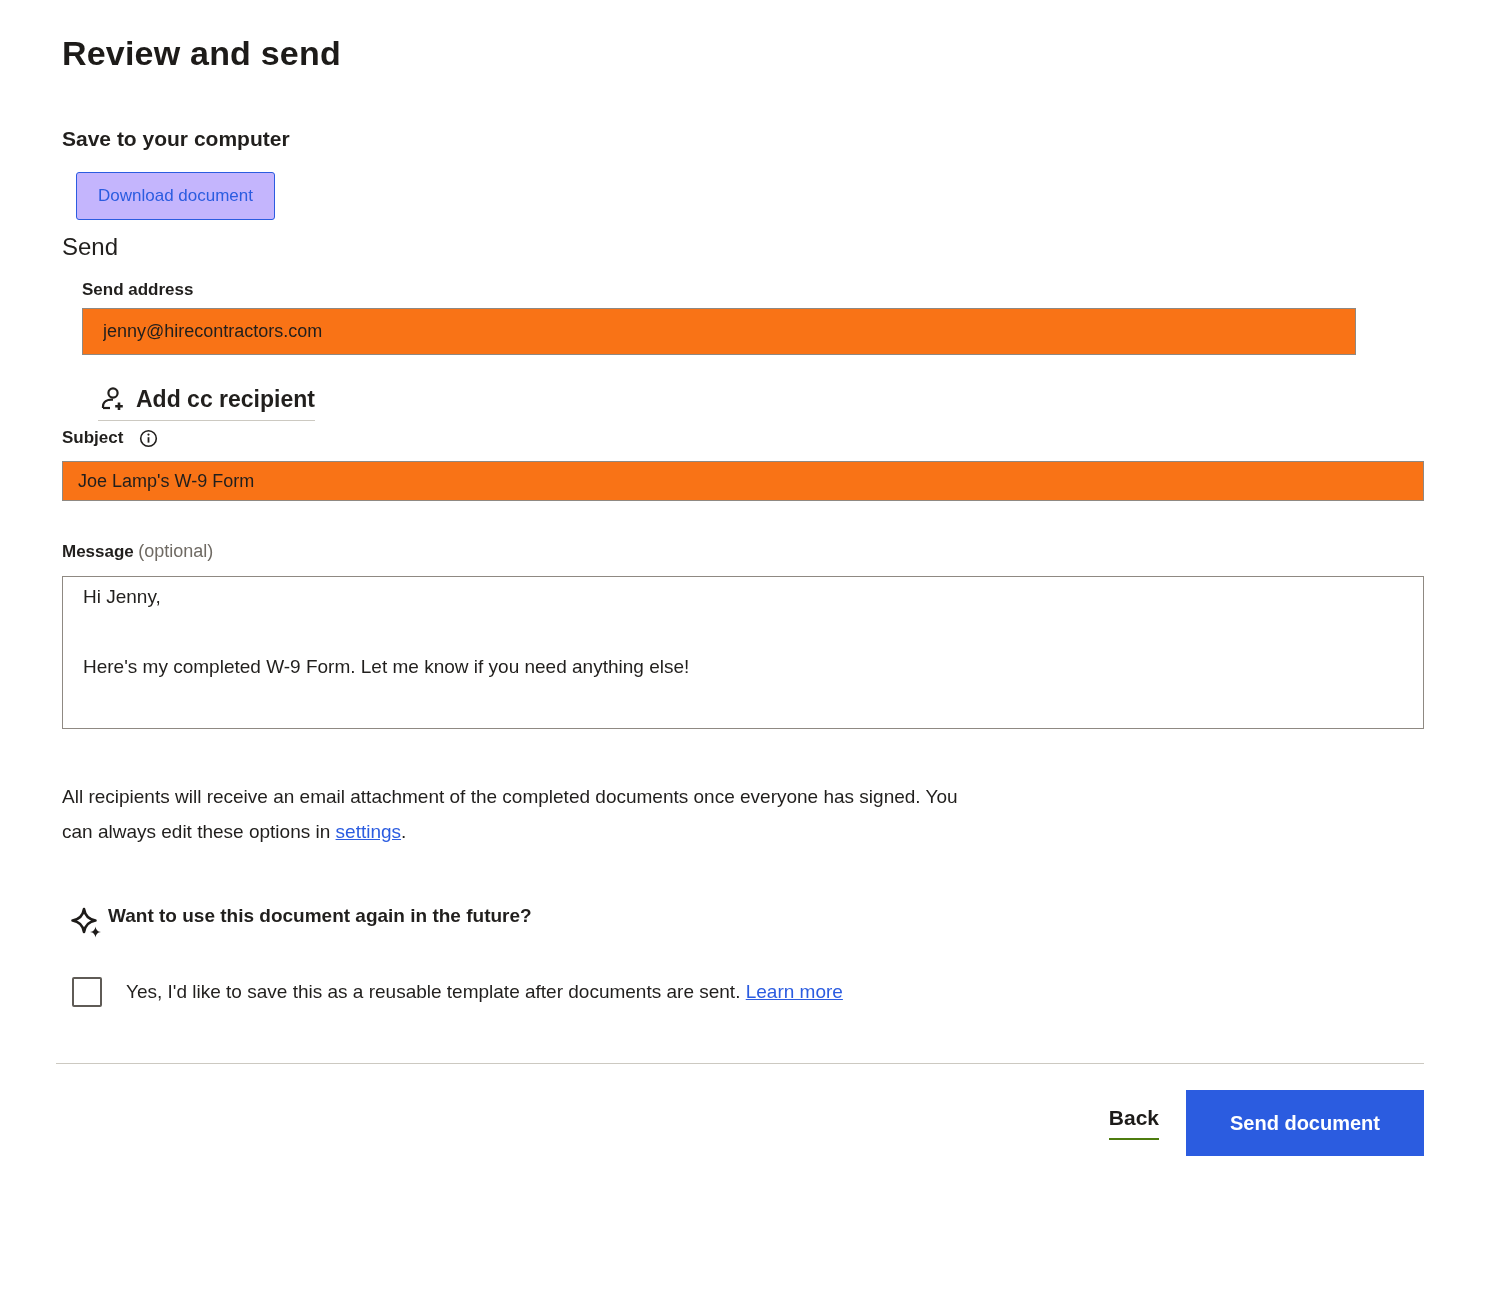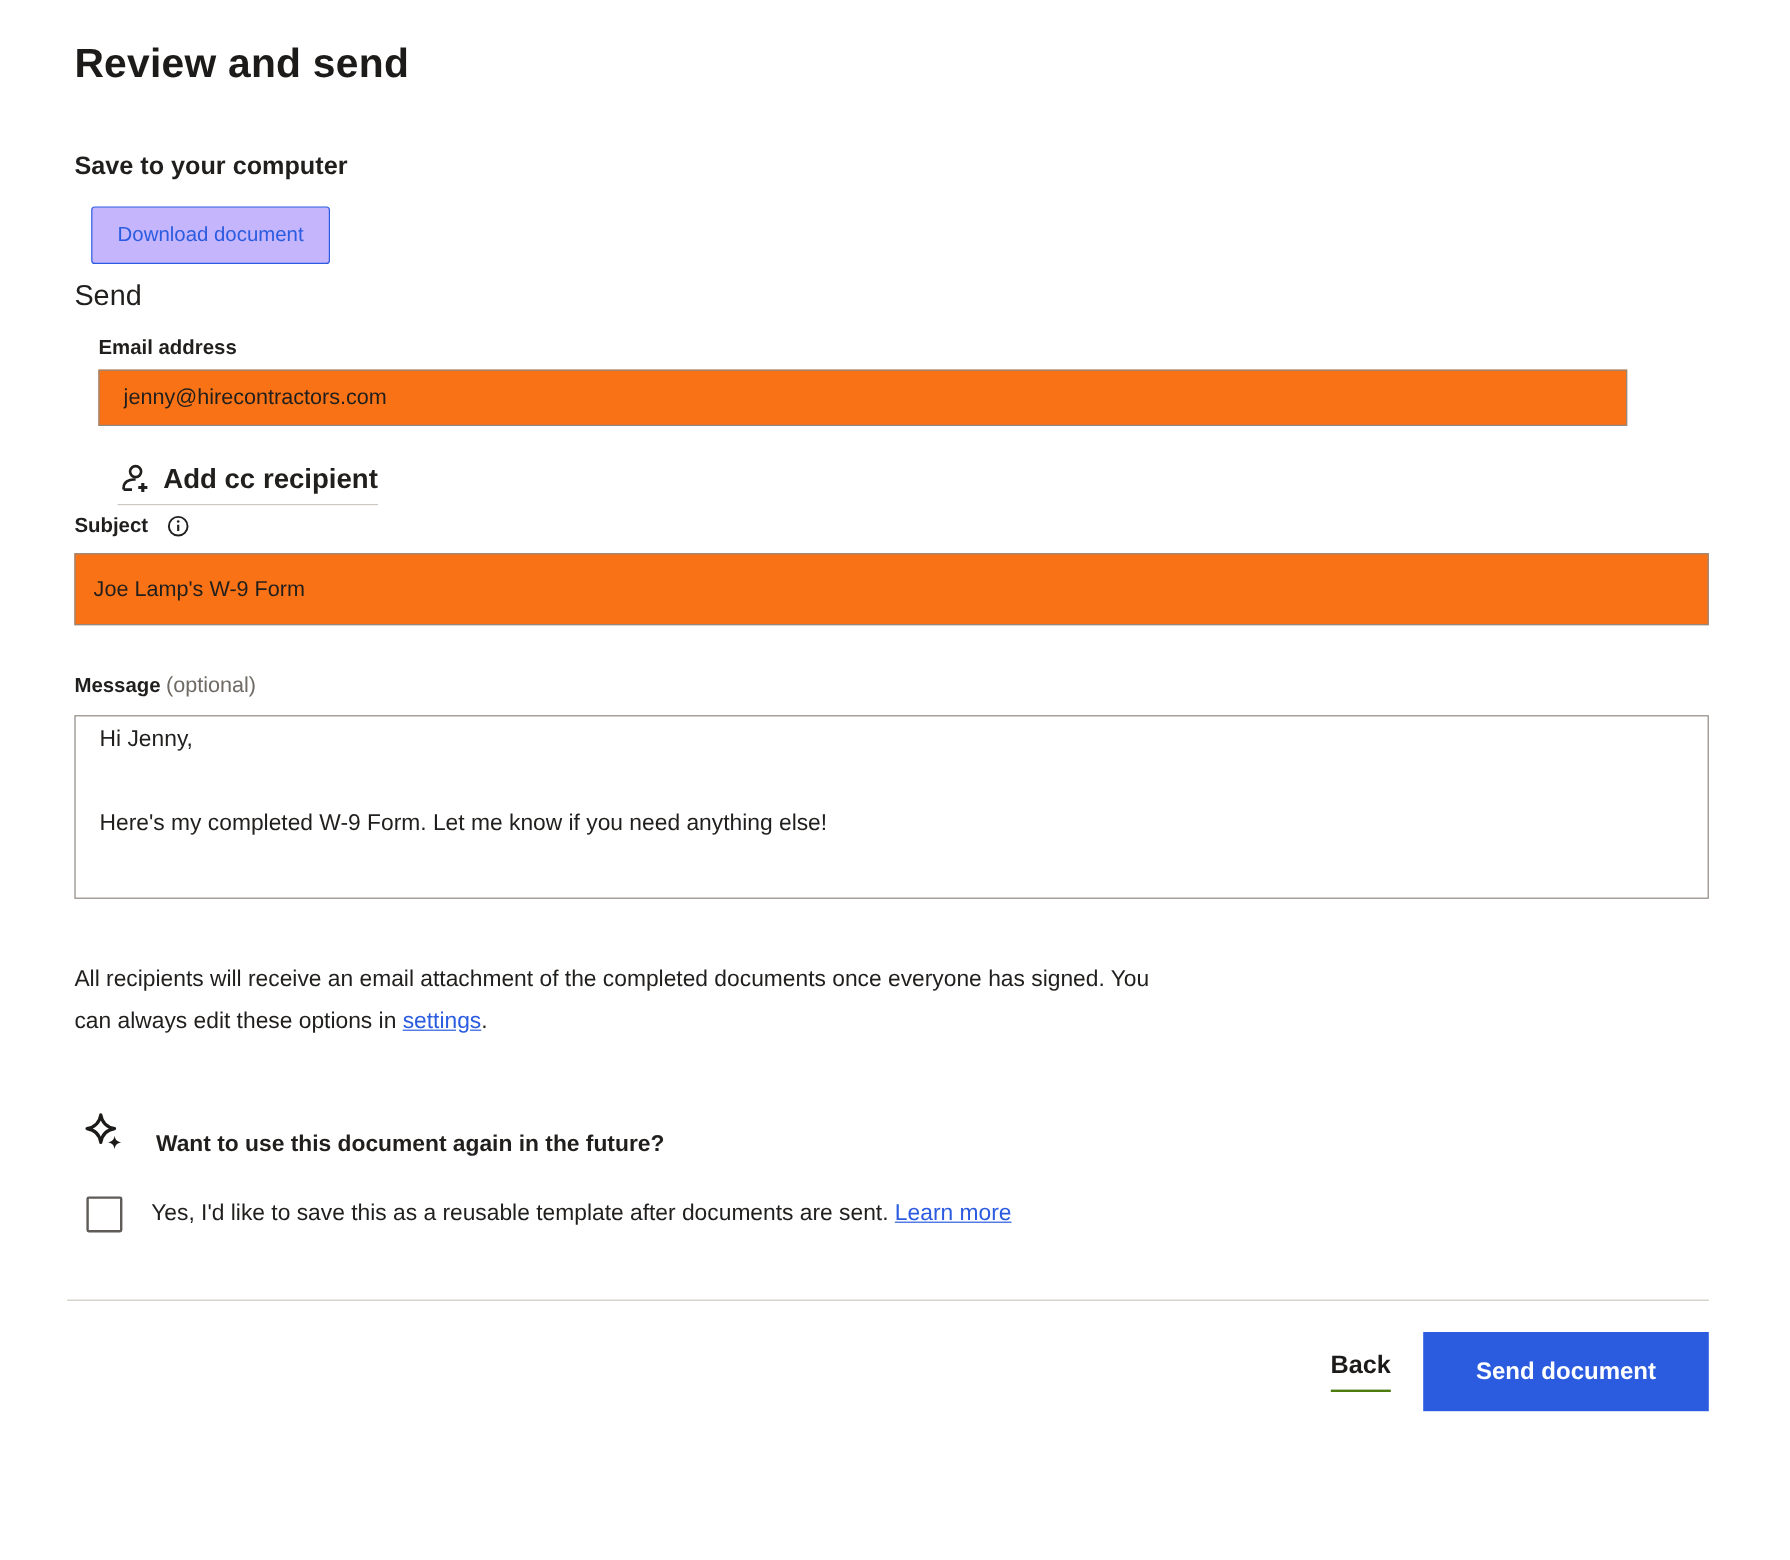--- a/index.html
+++ b/index.html
@@ -110,21 +110,21 @@
     cursor: pointer;
   }
   .add-cc .icon-wrap { display: inline-flex; }
   .subject-label-row {
     margin-top: 7px;
     display: flex;
     align-items: center;
     gap: 16px;
   }
   .info-icon { display: inline-flex; cursor: pointer; }
-  .subject-input { margin-top: 13px; height: 60px; padding: 0 15px; }
+  .subject-input { margin-top: 13px; height: 40px; padding: 0 15px; }
   .message-label-row { margin-top: 40px; }
   .optional-hint { font-weight: normal; color: #6f6a63; font-size: 18px; }
   .message-textarea {
     display: block;
     width: 100%;
     height: 153px;
     margin-top: 14px;
     border: 1px solid #8f8982;
     background: #fff;
     font-family: "Liberation Sans", sans-serif;
@@ -147,22 +147,21 @@
     color: #2b5ce0;
     text-decoration: underline;
     cursor: pointer;
   }
 
   
   .sparkle-row {
     margin-top: 56px;
     margin-left: 6px;
     display: flex;
-    align-items: flex-end;
-    gap: 22px;
+    align-items: flex-start;
   }
   .sparkle-row .heading {
     font-size: 19px;
     font-weight: bold;
   }
   .checkbox-row {
     margin-top: 32px;
     margin-left: 10px;
     display: flex;
     align-items: center;
@@ -225,21 +224,21 @@
   <h1 class="page-title">Review and send</h1>
 
   <div class="save-heading">Save to your computer</div>
 
   <button class="download-btn">Download document</button>
 
 
   <div class="send-heading">Send</div>
 
   <div class="email-block">
-    <label class="field-label">Email address</label>
+    <label class="field-label">Send address</label>
     <input class="text-input" type="text" value="jenny@hirecontractors.com" style="">
     <div>
       <a class="add-cc">
         <span class="icon-wrap">
           <svg width="28" height="28" viewBox="0 0 28 28" fill="none">
             <circle cx="15" cy="8" r="4.6" stroke="#211f1d" stroke-width="2.2"></circle>
             <path d="M5 23 V21.5 C5 16.5 9.5 14.6 13.5 14.6 H15" stroke="#211f1d" stroke-width="2.2" fill="none"></path>
             <path d="M5 23 H12" stroke="#211f1d" stroke-width="2.2"></path>
             <path d="M21 17.5 V25 M17.2 21.2 H24.8" stroke="#211f1d" stroke-width="2.6"></path>
           </svg>

